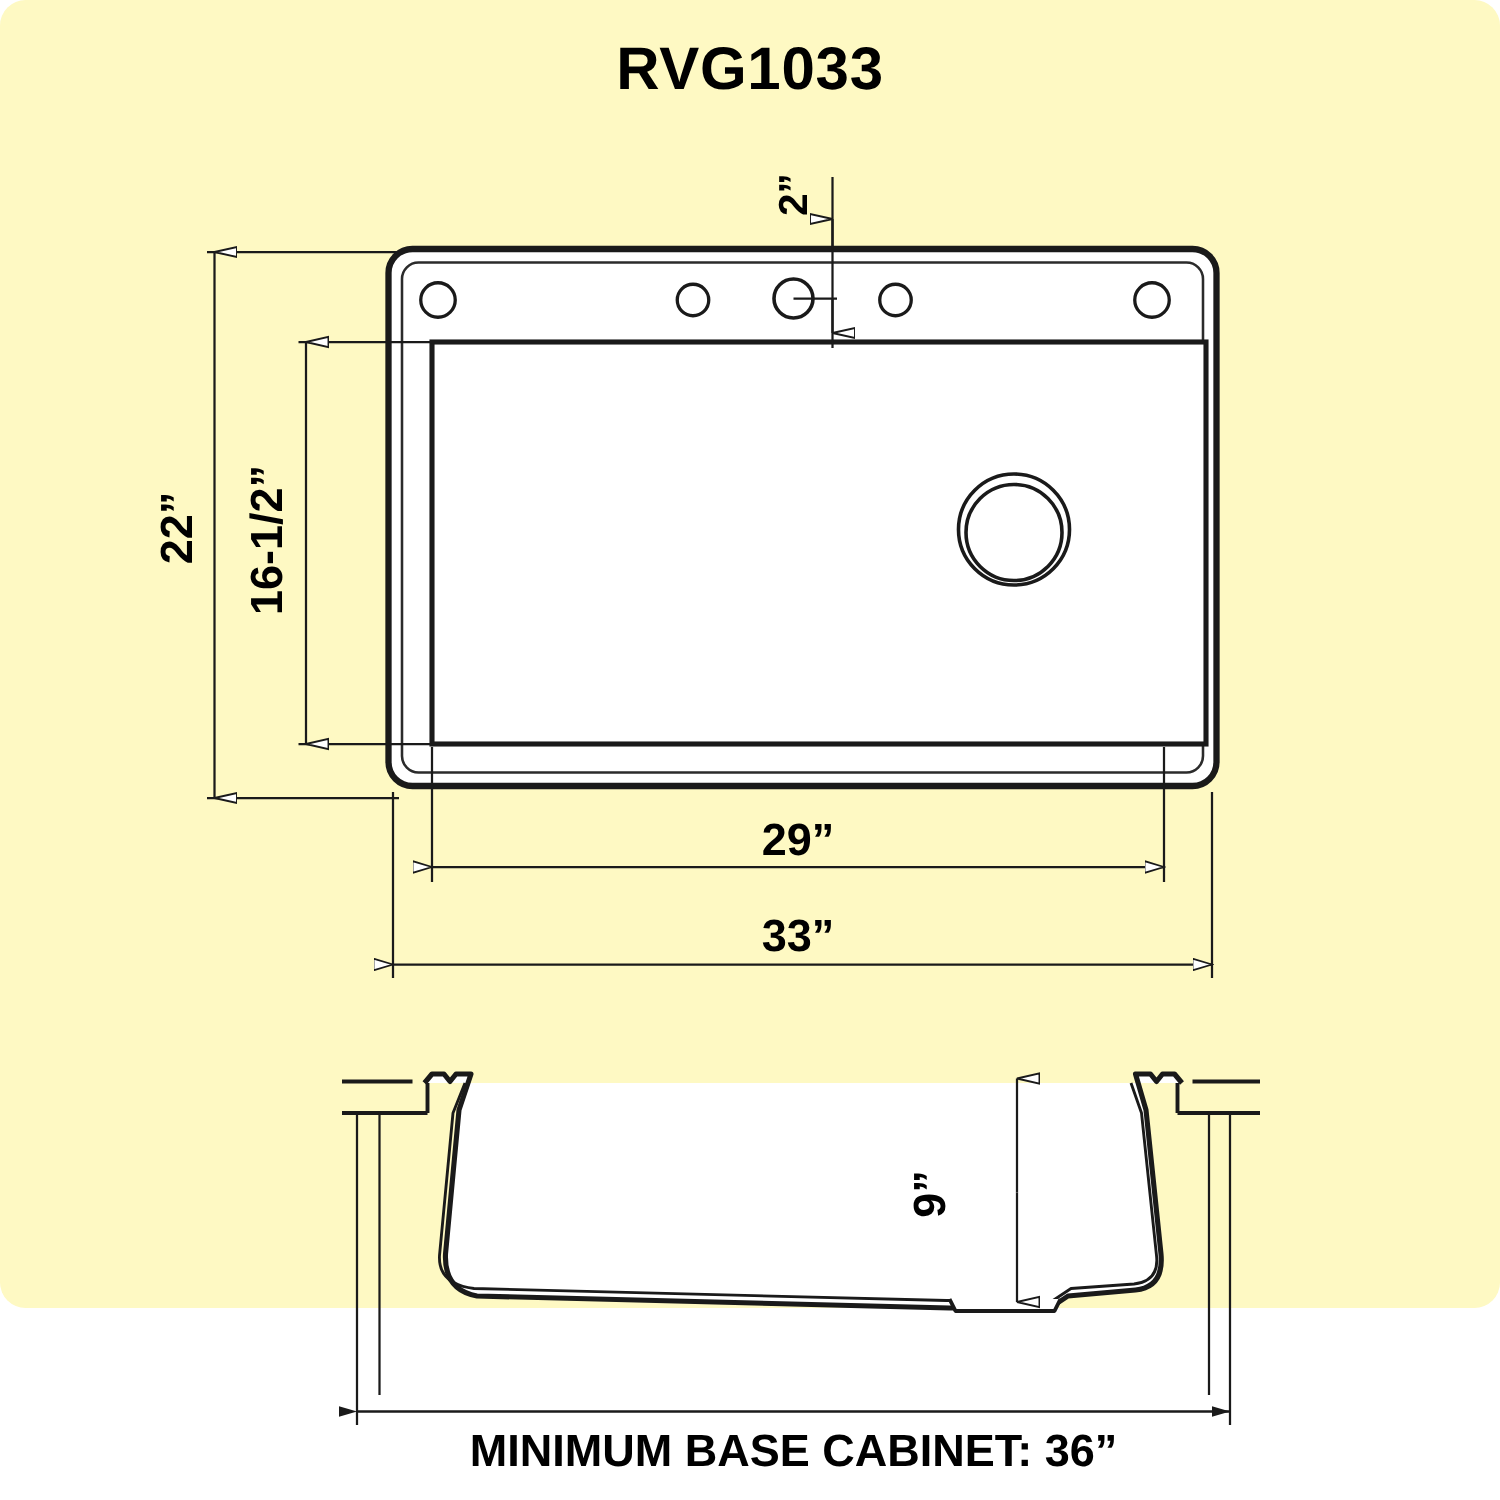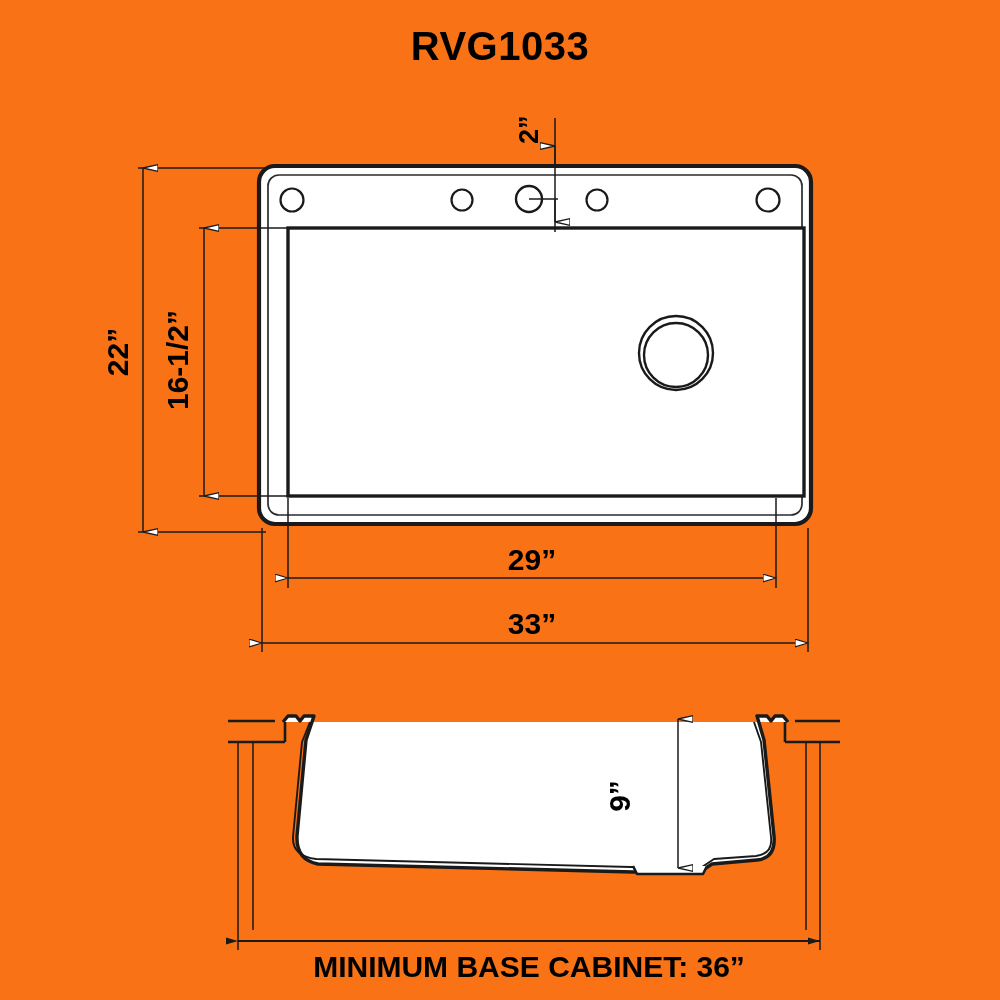--- a/index.html
+++ b/index.html
@@ -11,22 +11,23 @@
   body {
     width: 1000px;
     height: 1000px;
     font-family: "Liberation Sans", sans-serif;
     color: #000000;
     overflow: hidden;
   }
   #sheet {
     position: relative;
     width: 1000px;
-    height: 1000px;
-    background: #f97316;
+    height: 872px;
+    background: #fef9c3;
+    border-radius: 17px;
   }
   #title {
     position: absolute;
     top: 26px;
     left: 0;
     width: 1000px;
     text-align: center;
     font-size: 40px;
     font-weight: bold;
     letter-spacing: 0.5px;

